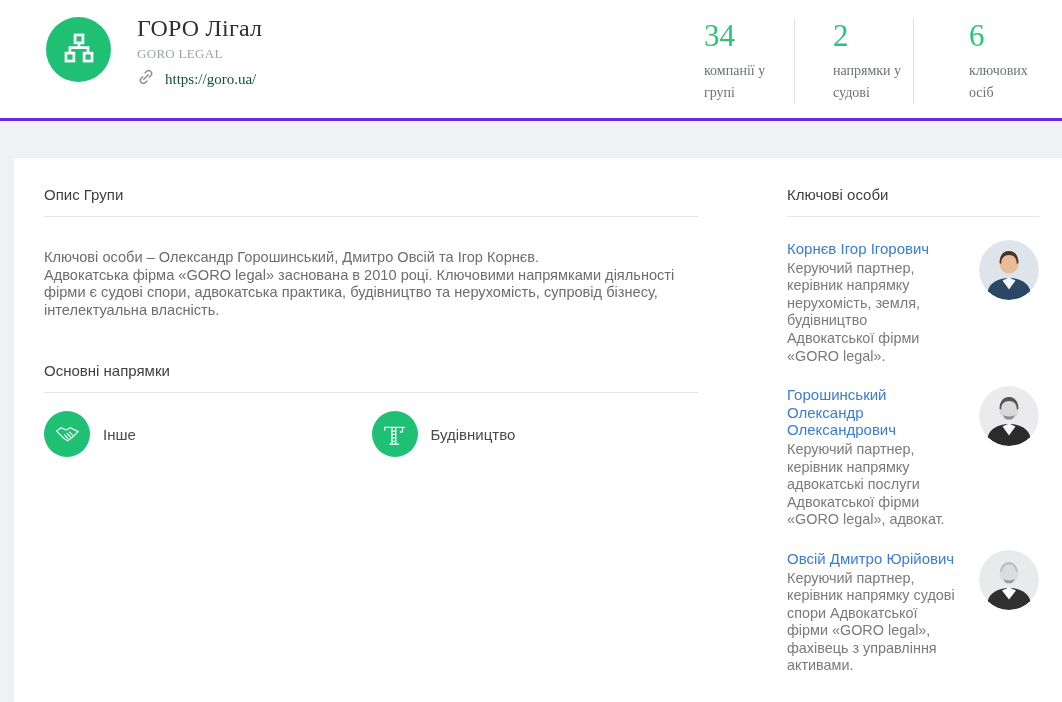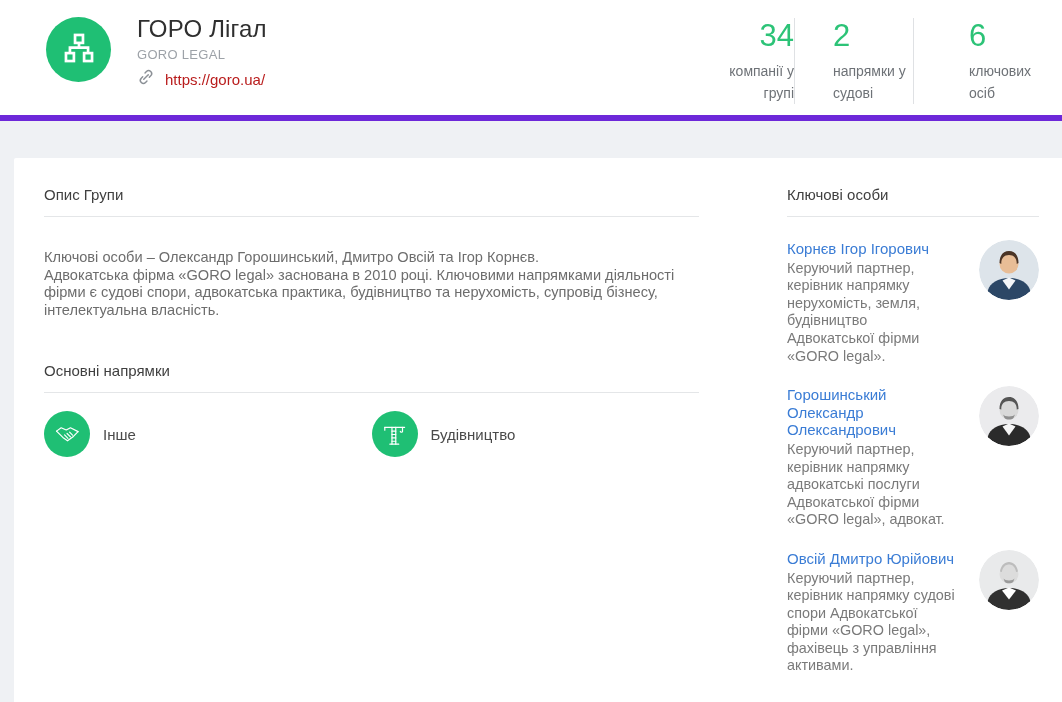--- a/index.html
+++ b/index.html
@@ -9,41 +9,42 @@
     font-family: "Liberation Sans", sans-serif;
     overflow: hidden;
     position: relative;
   }
 
   
   .header {
     position: relative;
     background: #ffffff;
     height: 121px;
-    border-bottom: 6px solid #6d28d9;
+    border-bottom: 3px solid #6d28d9;
+    font-family: Liberation Serif, serif;
   }
   .logo {
     position: absolute; left: 46px; top: 17px;
     width: 65px; height: 65px; border-radius: 50%;
     background: #1fbf74;
     display: flex; align-items: center; justify-content: center;
   }
   .header-titles { position: absolute; left: 137px; top: 15px; }
   .company-title { font-size: 24px; font-weight: 500; color: #2f2f2f; letter-spacing: .2px; }
   .company-subtitle { font-size: 13px; color: #9da2a8; margin-top: 4px; letter-spacing: .3px; }
   .link-row {
     position: absolute; left: 137px; top: 68px;
     display: flex; align-items: center;
   }
   .link-row svg { margin-right: 10px; }
-  .website-link { color: #b91c1c; font-size: 15px; text-decoration: none; cursor: pointer; }
+  .website-link { color: #14532d; font-size: 15px; text-decoration: none; cursor: pointer; }
 
   .stats { position: absolute; left: 704px; top: 18px; display: flex; }
   .stat { padding-top: 2px; }
-  .stat:nth-child(1) { width: 90px; text-align: right; }
+  .stat:nth-child(1) { width: 90px; }
   .stat:nth-child(2) { width: 119px; padding-left: 38px; border-left: 1px solid #dfe1e4; }
   .stat:nth-child(3) { width: 140px; padding-left: 55px; border-left: 1px solid #dfe1e4; }
   .stat-value { font-size: 31px; font-weight: 400; color: #2cc377; line-height: 1; margin-bottom: 9px; }
   .stat-label { font-size: 14px; color: #6e7277; line-height: 22px; }
 
   
   .card {
     margin: 37px 0 0 14px;
     width: 1048px;
     min-height: 544px;

